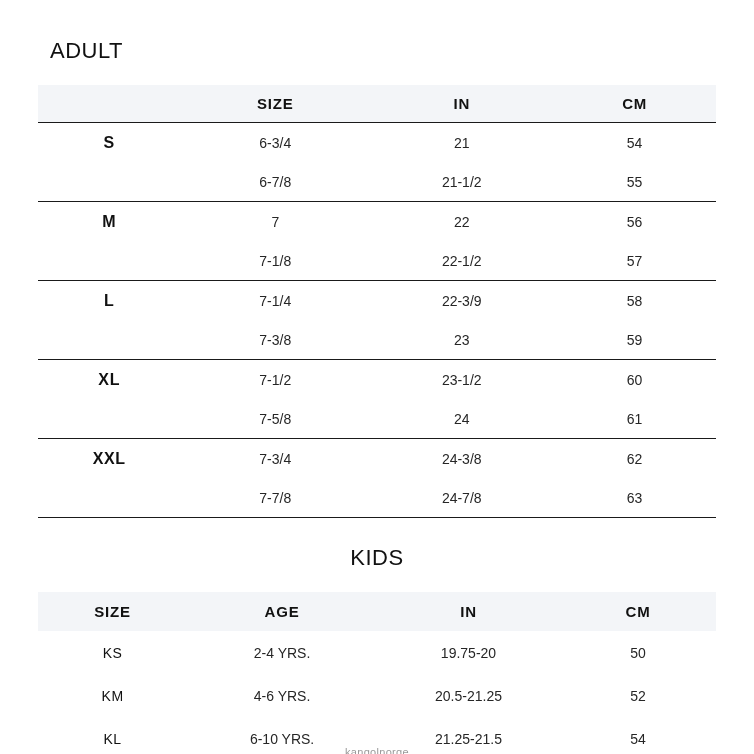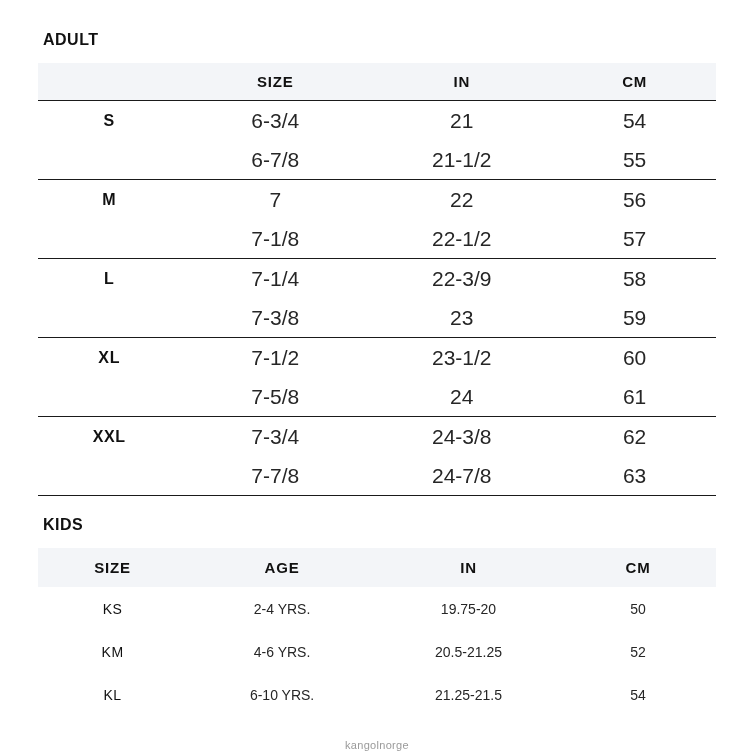--- a/index.html
+++ b/index.html
@@ -15,44 +15,45 @@
     overflow: hidden;
   }
   .page {
     position: relative;
     width: 754px;
     height: 754px;
     box-sizing: border-box;
     padding: 0 38px;
   }
   .section-title {
-    font-size: 16px;
-    font-weight: bold;
+    font-size: 22px;
+    font-weight: normal;
     letter-spacing: 0.5px;
     color: #111111;
-    margin: 5px;
+    margin: 12px;
   }
   #adult-title {
     padding-top: 26px;
     padding-bottom: 9px;
   }
   #kids-title {
     padding-top: 15px;
     padding-bottom: 9px;
+    text-align: center;
   }
   table {
     width: 100%;
     border-collapse: collapse;
     table-layout: fixed;
   }
   .adult-table td, .adult-table th {
     height: 39px;
     text-align: center;
     vertical-align: middle;
-    font-size: 21px;
+    font-size: 14px;
     font-weight: normal;
     padding: 0;
     color: #262626;
   }
   .adult-table thead th {
     background: #f3f5f8;
     font-weight: bold;
     font-size: 15px;
     letter-spacing: 0.8px;
     color: #111111;

